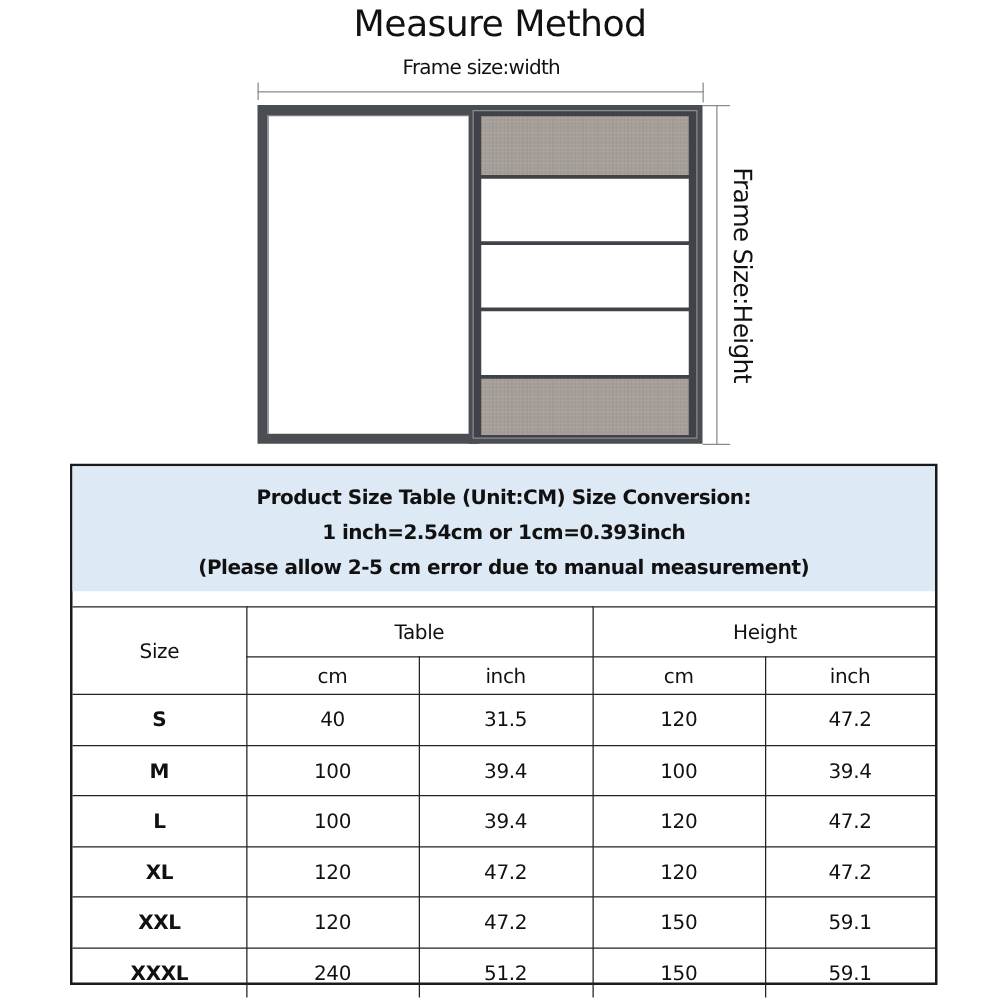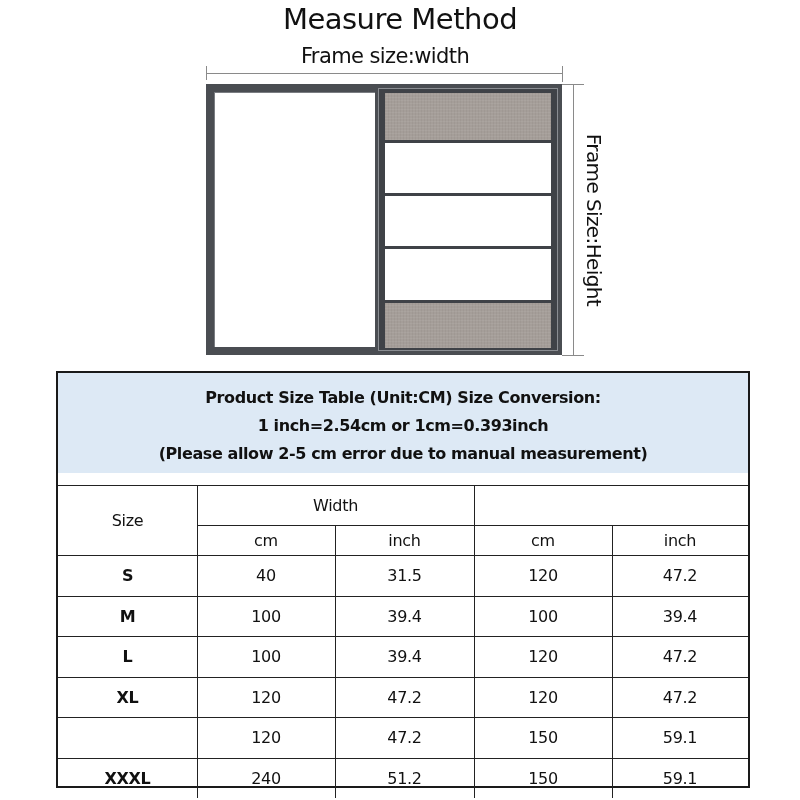--- a/index.html
+++ b/index.html
@@ -1,19 +1,19 @@
 <!DOCTYPE html>
 <html><head>
   <meta charset="utf-8">
   <style>
     html, body { margin: 0; padding: 0; background: #ffffff; }
     body { width: 800px; height: 800px; position: relative; overflow: hidden; font-family: "Liberation Sans", sans-serif; color: #111; }
 
     .title { position: absolute; left: 0; width: 800px; top: 2px; text-align: center; font-size: 29px; font-family: "DejaVu Sans", sans-serif; letter-spacing: -0.5px; color: #111; }
-    .width-label { position: absolute; left: 0; width: 770px; top: 44px; text-align: center; font-size: 21px; font-family: "DejaVu Sans", sans-serif; letter-spacing: -0.6px; color: #111; }
+    .width-label { position: absolute; left: 0; width: 770px; top: 44px; text-align: center; font-size: 16px; font-family: "DejaVu Sans", sans-serif; letter-spacing: -0.6px; color: #111; }
 
     
     .dim-h { position: absolute; left: 206px; top: 73px; width: 357px; height: 0; border-top: 1px solid #8a8a8a; }
     .dim-h-tick-l { position: absolute; left: 206px; top: 66px; width: 0; height: 14px; border-left: 1px solid #8a8a8a; }
     .dim-h-tick-r { position: absolute; left: 562px; top: 66px; width: 0; height: 16px; border-left: 1px solid #8a8a8a; }
     .dim-v { position: absolute; left: 573px; top: 84px; width: 0; height: 272px; border-left: 1px solid #8a8a8a; }
     .dim-v-tick-t { position: absolute; left: 562px; top: 84px; width: 22px; height: 0; border-top: 1px solid #8a8a8a; }
     .dim-v-tick-b { position: absolute; left: 562px; top: 355px; width: 22px; height: 0; border-top: 1px solid #8a8a8a; }
     .height-label { position: absolute; left: 594px; top: 220px; transform: translate(-50%, -50%) rotate(90deg); white-space: nowrap; font-size: 20px; font-family: "DejaVu Sans", sans-serif; letter-spacing: -0.6px; color: #111; }
 
@@ -65,21 +65,22 @@
 <div class="table-wrap">
   <div class="tbl-head">
     <div class="line" style="top:15px;">Product Size Table (Unit:CM) Size Conversion:</div>
     <div class="line" style="top:43px;">1 inch=2.54cm or 1cm=0.393inch</div>
     <div class="line" style="top:71px;">(Please allow 2-5 cm error due to manual measurement)</div>
   </div>
 
   <div class="grid">
 
     <div class="cell" style="left:0;top:0;width:139px;height:70px;">Size</div>
-    <div class="cell" style="left:139px;top:0;width:277px;height:40px;">Width</div>
+    <div class="cell" style="left:139px;top:0;width:277px;height:40px;">Table</div>
+    <div class="cell" style="left:416px;top:0;width:276px;height:40px;">Height</div>
     <div class="cell" style="left:139px;top:40px;width:138px;height:30px;">cm</div>
     <div class="cell" style="left:277px;top:40px;width:139px;height:30px;">inch</div>
     <div class="cell" style="left:416px;top:40px;width:138px;height:30px;">cm</div>
     <div class="cell" style="left:554px;top:40px;width:136px;height:30px;">inch</div>
 
     <div class="cell size-cell" style="left:0;top:70px;width:139px;height:41px;">S</div>
     <div class="cell" style="left:139px;top:70px;width:138px;height:41px;">40</div>
     <div class="cell" style="left:277px;top:70px;width:139px;height:41px;">31.5</div>
     <div class="cell" style="left:416px;top:70px;width:138px;height:41px;">120</div>
     <div class="cell" style="left:554px;top:70px;width:136px;height:41px;">47.2</div>
@@ -95,20 +96,21 @@
     <div class="cell" style="left:277px;top:151px;width:139px;height:41px;">39.4</div>
     <div class="cell" style="left:416px;top:151px;width:138px;height:41px;">120</div>
     <div class="cell" style="left:554px;top:151px;width:136px;height:41px;">47.2</div>
 
     <div class="cell size-cell" style="left:0;top:192px;width:139px;height:40px;">XL</div>
     <div class="cell" style="left:139px;top:192px;width:138px;height:40px;">120</div>
     <div class="cell" style="left:277px;top:192px;width:139px;height:40px;">47.2</div>
     <div class="cell" style="left:416px;top:192px;width:138px;height:40px;">120</div>
     <div class="cell" style="left:554px;top:192px;width:136px;height:40px;">47.2</div>
 
+    <div class="cell size-cell" style="left:0;top:232px;width:139px;height:41px;">XXL</div>
     <div class="cell" style="left:139px;top:232px;width:138px;height:41px;">120</div>
     <div class="cell" style="left:277px;top:232px;width:139px;height:41px;">47.2</div>
     <div class="cell" style="left:416px;top:232px;width:138px;height:41px;">150</div>
     <div class="cell" style="left:554px;top:232px;width:136px;height:41px;">59.1</div>
 
     <div class="cell size-cell" style="left:0;top:273px;width:139px;height:40px;">XXXL</div>
     <div class="cell" style="left:139px;top:273px;width:138px;height:40px;">240</div>
     <div class="cell" style="left:277px;top:273px;width:139px;height:40px;">51.2</div>
     <div class="cell" style="left:416px;top:273px;width:138px;height:40px;">150</div>
     <div class="cell" style="left:554px;top:273px;width:136px;height:40px;">59.1</div>

